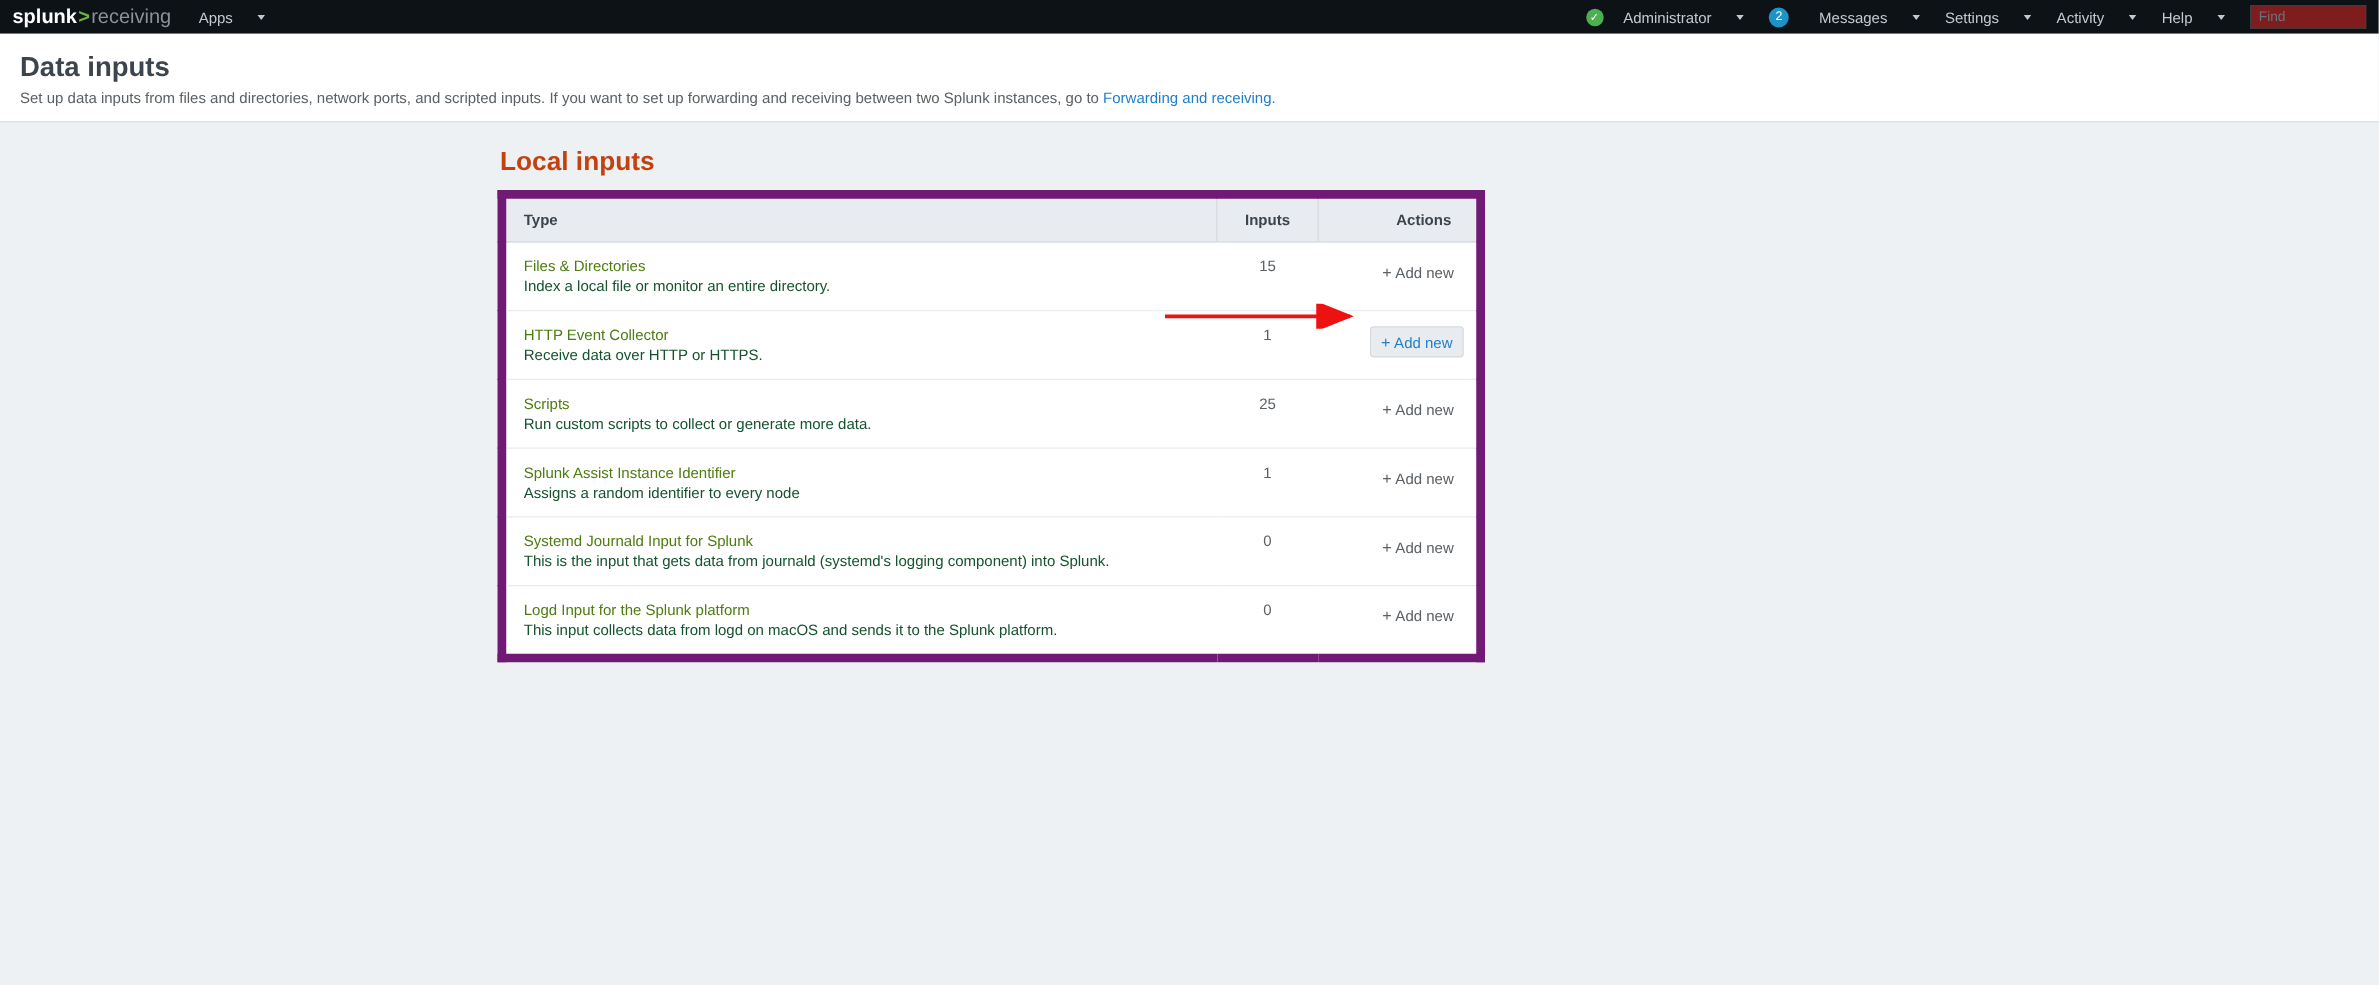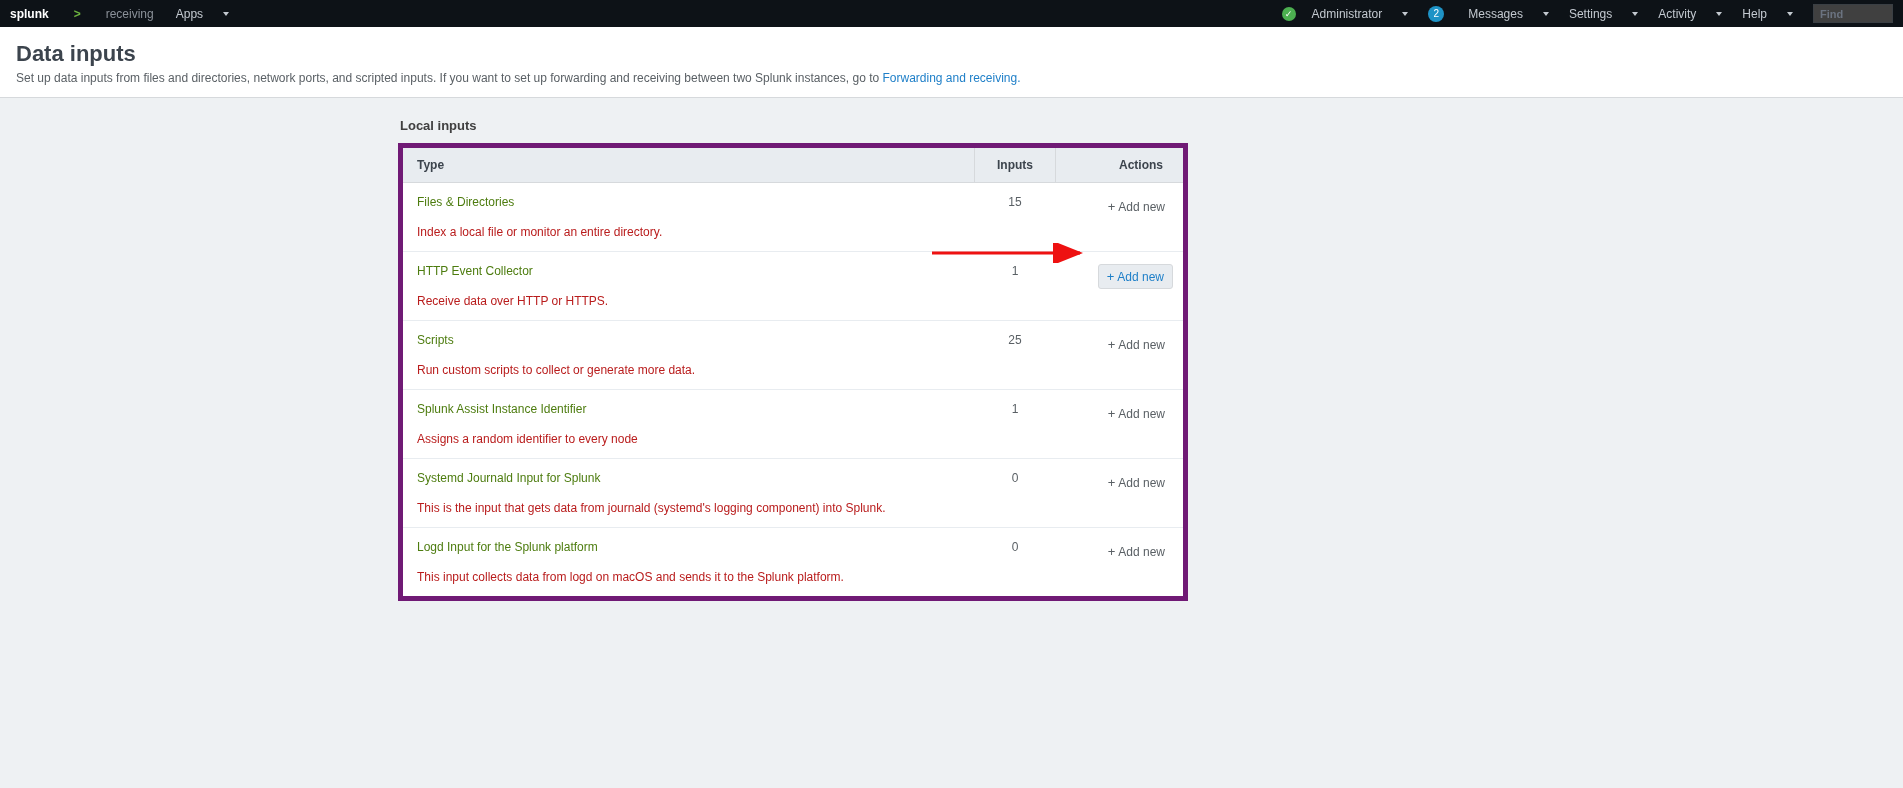--- a/index.html
+++ b/index.html
@@ -1,48 +1,48 @@
 <!DOCTYPE html>
 <html><head>
   <meta charset="utf-8">
   <style>
     * { margin: 0; padding: 0; box-sizing: border-box; }
     body { font-family: "Helvetica Neue", Helvetica, Arial, sans-serif; background: #eef1f3; color: #333; font-size: 13px; }
 
     .topbar { background: #0d1217; height: 27px; display: flex; align-items: center; color: #c3c9d0; padding: 0 10px; }
-    .logo { display: flex; align-items: flex-end; font-weight: bold; font-size: 12px; padding-right: 12px; gap: 24px; }
+    .logo { display: flex; align-items: flex-end; font-weight: bold; font-size: 16px; padding-right: 12px; }
     .logo .s1 { color: #fff; }
     .logo .chevron { color: #6db33f; margin: 0 1px; }
     .logo .s2 { color: #8b9199; font-weight: normal; }
     .topbar .menu-item { padding: 0 10px; cursor: pointer; display: flex; align-items: center; gap: 20px; font-size: 12px; color: #c3c9d0; }
     .topbar .spacer { flex: 1; }
     .caret-down { width: 0; height: 0; border-left: 3px solid transparent; border-right: 3px solid transparent; border-top: 4px solid #c3c9d0; }
     .status-ok { width: 14px; height: 14px; border-radius: 50%; background: #4caf50; display: inline-flex; align-items: center; justify-content: center; color: #fff; font-size: 9px; margin-right: 6px; }
     .msg-badge { background: #1e93c6; color: #fff; border-radius: 50%; width: 16px; height: 16px; display: inline-flex; align-items: center; justify-content: center; font-size: 10px; margin-right: 4px; }
     .search-wrap { margin-left: 10px; }
-    .search-input { background: #404040; border: 1px solid #3a3f44; color: #c3c9d0; padding: 2px 6px; width: 80px; font-size: 11px; height: 19px; font-weight: bold; }
+    .search-input { background: #7f1d1d; border: 1px solid #3a3f44; color: #c3c9d0; padding: 2px 6px; width: 93px; font-size: 11px; height: 19px; }
     .search-input::placeholder { color: #6b7380; }
 
     .page-header { background: #fff; border-bottom: 1px solid #d6d9dc; padding: 14px 16px 12px; }
     .page-header h1 { font-size: 22px; font-weight: 600; color: #3c444d; margin-bottom: 4px; }
     .page-header p { font-size: 12px; color: #5a6065; }
     .page-header a { color: #1e7fc8; text-decoration: none; }
 
     .content { max-width: 790px; margin: 20px auto 0 398px; }
-    .section-title { font-size: 13px; font-weight: 600; color: #404040; margin-bottom: 10px; padding-left: 2px; }
+    .section-title { font-size: 21px; font-weight: 600; color: #c2410c; margin-bottom: 10px; padding-left: 2px; }
 
-    table.inputs { width: 100%; border-collapse: collapse; background: #fff; border: 5px solid #701a75; }
+    table.inputs { width: 100%; border-collapse: collapse; background: #fff; border: 7px solid #701a75; }
     table.inputs th { background: #e8ecf0; border-bottom: 1px solid #d6d9dc; padding: 10px 14px; text-align: left; font-size: 12px; font-weight: 600; color: #3c444d; }
     table.inputs th.inputs-col { text-align: center; width: 81px; border-left: 1px solid #d6d9dc; }
     table.inputs th.actions-col { text-align: right; width: 130px; border-left: 1px solid #d6d9dc; padding-right: 20px; }
     table.inputs td { border-top: 1px solid #e8ecf0; padding: 12px 14px; vertical-align: top; font-size: 12px; }
     table.inputs td.count { text-align: center; color: #5a6065; }
     table.inputs td.actions { text-align: right; padding-right: 10px; }
     .input-name { color: #4d7c0f; text-decoration: none; font-weight: 400; display: inline-block; margin-bottom: 2px; }
-    .input-desc { color: #b91c1c; margin-top: 14px; }
+    .input-desc { color: #14532d; }
     .add-new { color: #5a6065; cursor: pointer; display: inline-flex; align-items: center; gap: 3px; padding: 4px 8px; border-radius: 3px; }
     .add-new.highlighted { background: #e8ecf0; color: #1e7fc8; border: 1px solid #d6d9dc; }
     .plus { font-size: 13px; }
 
     .arrow-annotation { position: absolute; pointer-events: none; }
   </style>
 </head>
 <body>
 
 <div class="topbar">

